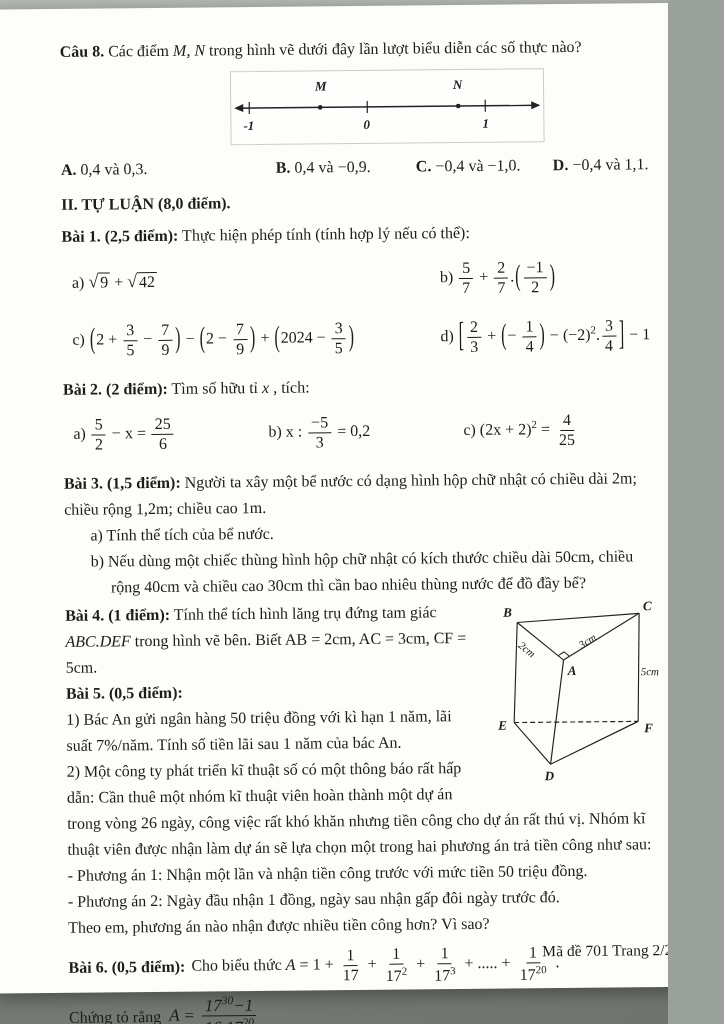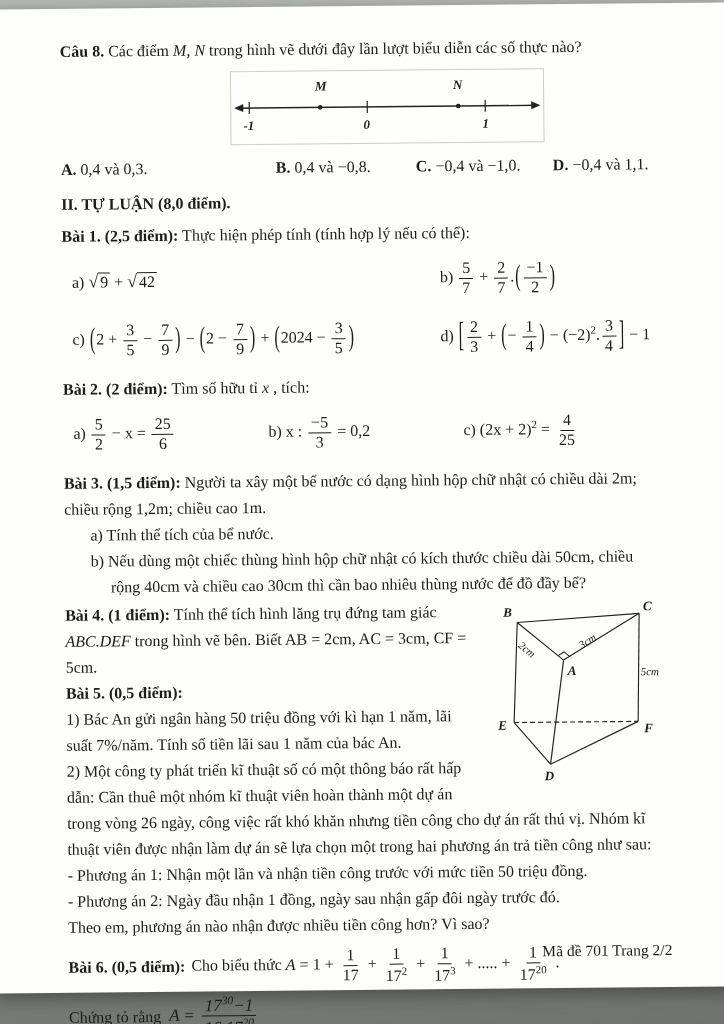--- a/index.html
+++ b/index.html
@@ -1,18 +1,18 @@
 <!DOCTYPE html>
 <html><head>
 <meta charset="utf-8">
 <style>
   *{margin:0;padding:0;box-sizing:border-box}
   html,body{width:724px;height:1024px;overflow:hidden}
   body{font-family:"Liberation Serif","DejaVu Serif",serif;background:#9aa09a}
-  .scene{position:relative;width:724px;height:1024px;overflow:hidden;
+  .scene{position:relative;width:668px;height:1024px;overflow:hidden;
     background:linear-gradient(176deg,#b7bbb6 0%,#aeb2ad 55%,#8b908a 80%,#6e736d 100%)}
   .paper{position:absolute;left:-10px;top:6px;width:744px;height:984px;
     background:#fdfdfa;transform:rotate(-0.55deg);transform-origin:50% 50%;
     box-shadow:0 5px 18px rgba(25,28,25,.5);
     padding:30px 70px 18px 74px;color:#1c1c1c;font-size:16px;line-height:26px}
   .para{line-height:26px}
   b{font-weight:bold}
   .sec{font-weight:bold;margin:9px 0 5px}
   .q8{margin-bottom:4px}
   .nlbox{width:314px;margin:8px 0 6px 170px;border:1px solid #ccccc5;padding:5px 0 1px;background:#fefefc}
@@ -76,21 +76,21 @@
         <text class="tlab" x="84" y="14">M</text>
         <text class="tlab" x="222" y="14">N</text>
         <text class="tlab" x="12" y="53">-1</text>
         <text class="tlab" x="132" y="53">0</text>
         <text class="tlab" x="251" y="53">1</text>
       </svg>
     </div>
 
     <div class="answers">
       <span class="ans"><b>A.</b> <span>0,4 và 0,3.</span></span>
-      <span class="ans"><b>B.</b> <span>0,4 và −0,8.</span></span>
+      <span class="ans"><b>B.</b> <span>0,4 và −0,9.</span></span>
       <span class="ans"><b>C.</b> <span>−0,4 và −1,0.</span></span>
       <span class="ans"><b>D.</b> <span>−0,4 và 1,1.</span></span>
     </div>
 
     <p class="para sec">II. TỰ LUẬN (8,0 điểm).</p>
 
     <p class="para hdr">
       <b>Bài 1. (2,5 điểm):</b>
       <span>Thực hiện phép tính (tính hợp lý nếu có thể):</span>
     </p>

